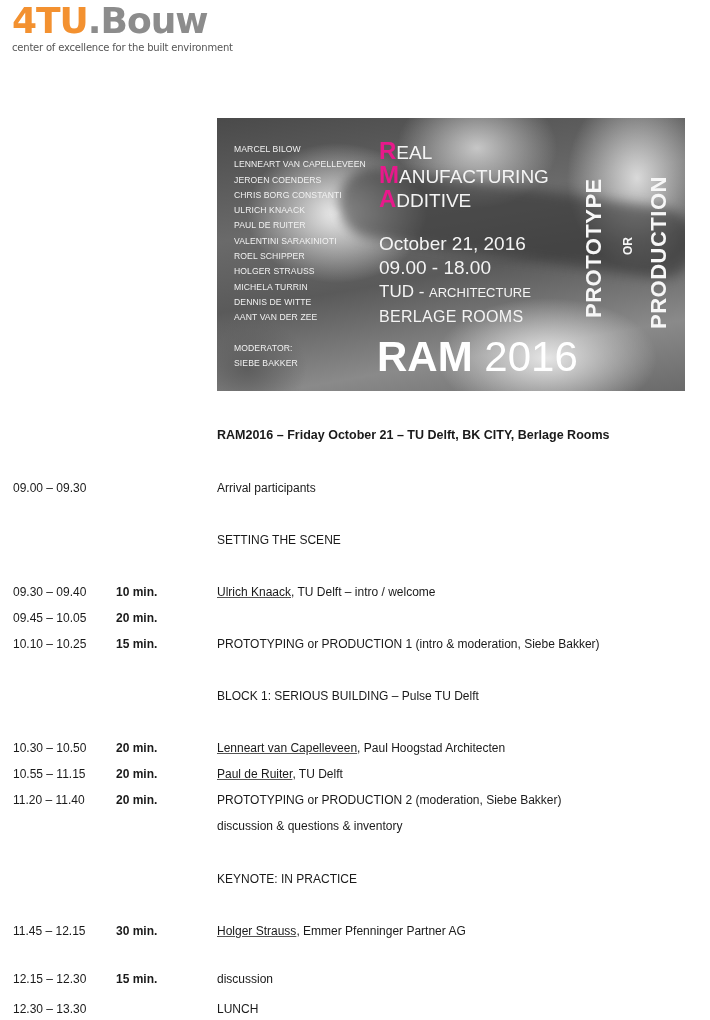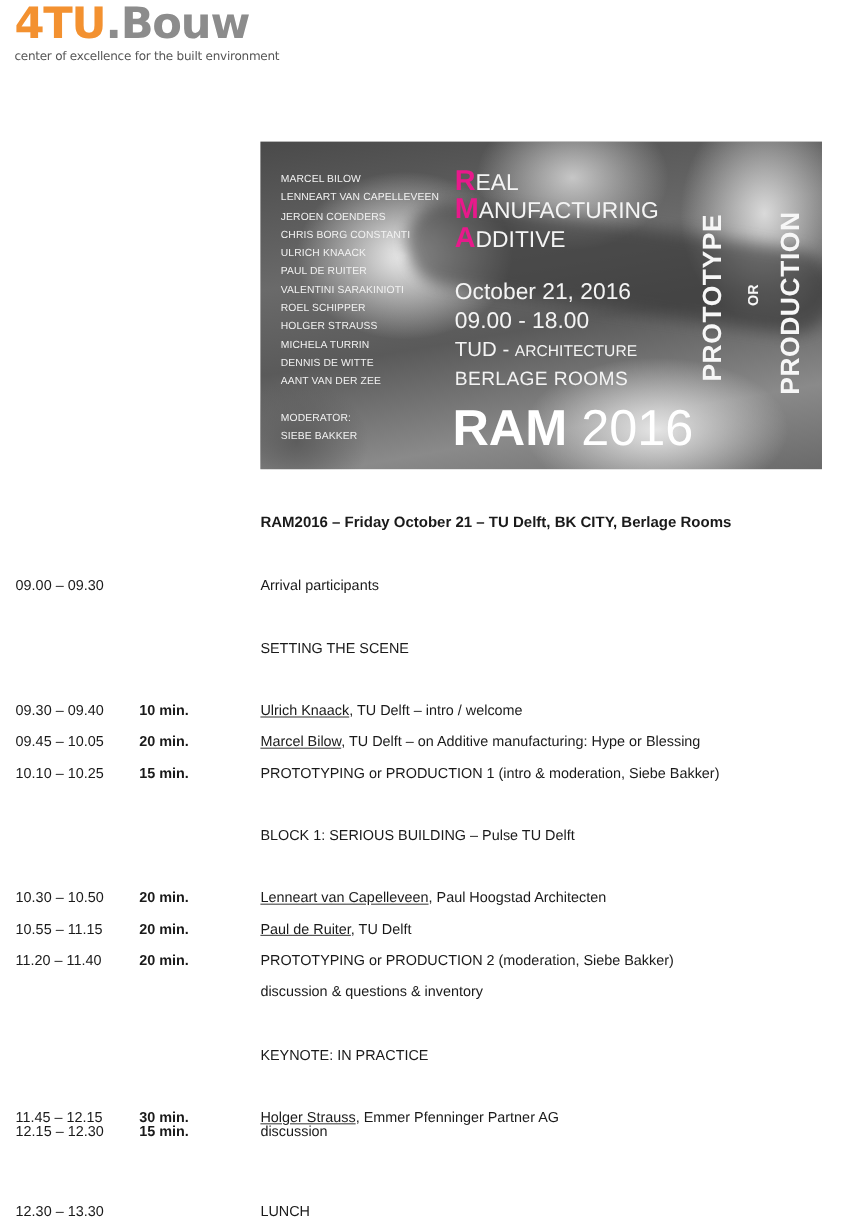--- a/index.html
+++ b/index.html
@@ -114,21 +114,20 @@
       <span class="desc"><span>SETTING THE SCENE</span></span>
     </div>
     <div class="row" style="top: 585px;">
       <span class="time">09.30 – 09.40</span>
       <span class="dur">10 min.</span>
       <span class="desc"><u>Ulrich Knaack</u><span>, TU Delft – intro / welcome</span></span>
     </div>
     <div class="row" style="top: 611px;">
       <span class="time">09.45 – 10.05</span>
       <span class="dur">20 min.</span>
-      <span class="desc"><u>Marcel Bilow</u><span>, TU Delft – on Additive manufacturing:  Hype or Blessing</span></span>
     </div>
     <div class="row" style="top: 637px; text-decoration: underline;">
       <span class="time">10.10 – 10.25</span>
       <span class="dur">15 min.</span>
       <span class="desc"><span>PROTOTYPING or PRODUCTION 1 (intro &amp; moderation, Siebe Bakker)</span></span>
     </div>
     <div class="row" style="top: 689px;">
       <span class="time"></span>
       <span class="dur"></span>
       <span class="desc"><span>BLOCK 1: SERIOUS BUILDING – Pulse TU Delft</span></span>
@@ -156,21 +155,21 @@
     <div class="row" style="top: 872px;">
       <span class="time"></span>
       <span class="dur"></span>
       <span class="desc"><span>KEYNOTE: IN PRACTICE</span></span>
     </div>
     <div class="row" style="top: 924px;">
       <span class="time">11.45 – 12.15</span>
       <span class="dur">30 min.</span>
       <span class="desc"><u>Holger Strauss</u><span>, Emmer Pfenninger Partner AG</span></span>
     </div>
-    <div class="row" style="top: 936px;">
+    <div class="row" style="top: 972px;">
       <span class="time">12.15 – 12.30</span>
       <span class="dur">15 min.</span>
       <span class="desc"><span>discussion</span></span>
     </div>
     <div class="row" style="top: 1002px;">
       <span class="time">12.30 – 13.30</span>
       <span class="dur"></span>
       <span class="desc"><span>LUNCH</span></span>
     </div>
   </div>

